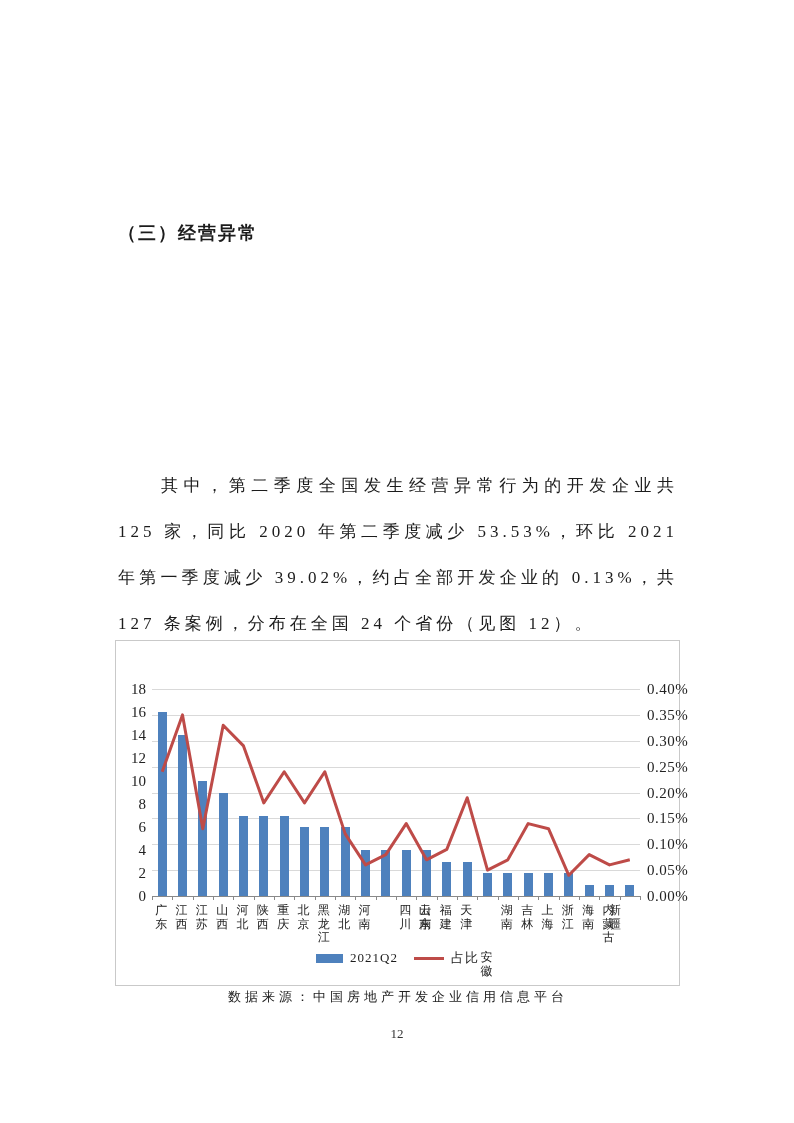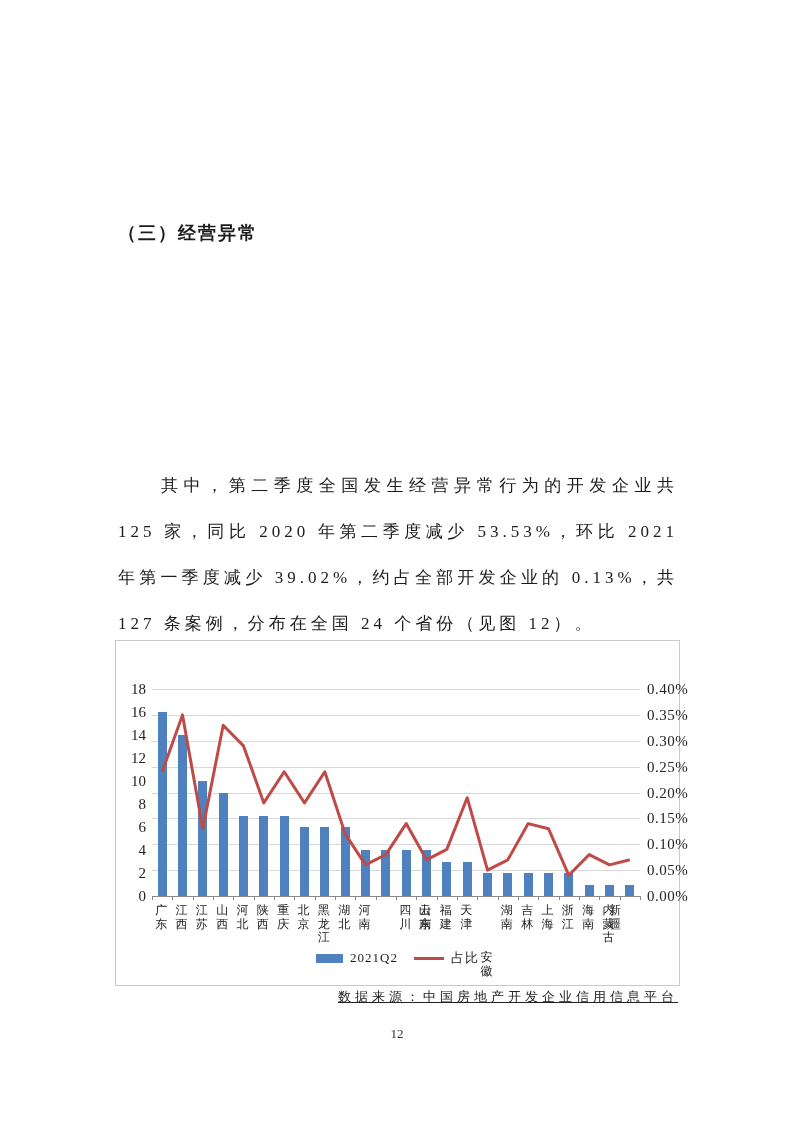--- a/index.html
+++ b/index.html
@@ -49,21 +49,21 @@
   }
   .legend{
     position:absolute;left:0;top:308px;width:100%;
     display:flex;justify-content:center;align-items:center;
     font-size:13px;letter-spacing:1px;
   }
   .legend-swatch-bar{display:inline-block;width:27px;height:9px;margin-right:7px;}
   .legend-swatch-line{display:inline-block;width:30px;height:3px;margin:0 7px 0 16px;}
   .source-note{
     position:absolute;left:118px;top:988px;width:560px;
-    text-align:right;font-size:13px;letter-spacing:4px;color:#222;text-decoration:underline;
+    text-align:center;font-size:13px;letter-spacing:4px;color:#222;
   }
   .page-number{
     position:absolute;left:0;top:1026px;width:100%;
     text-align:center;font-size:13px;color:#333;
   }
 </style>
 </head>
 <body>
 
 <div class="page">

